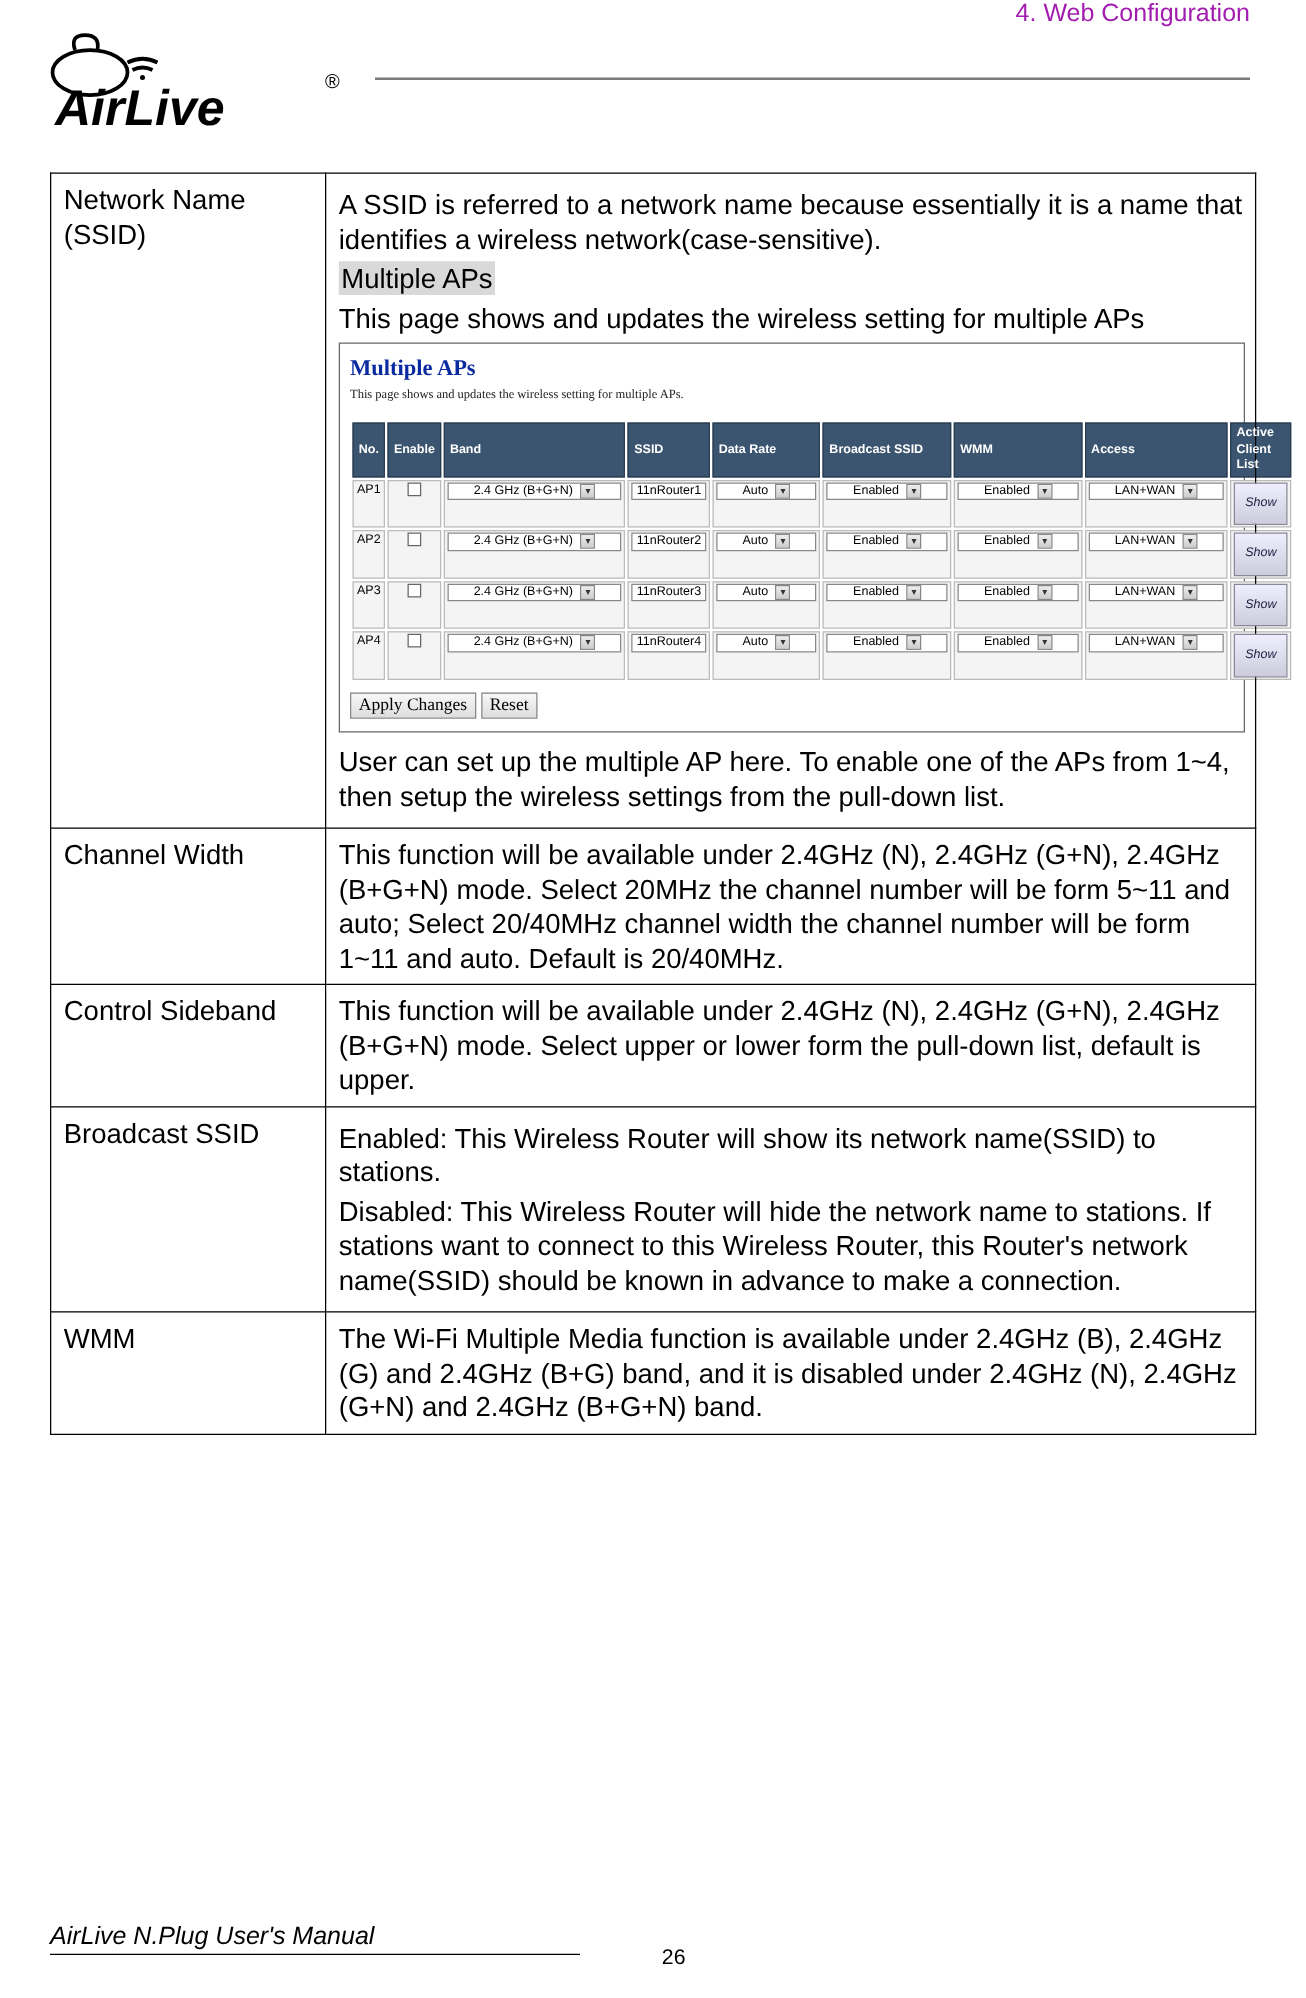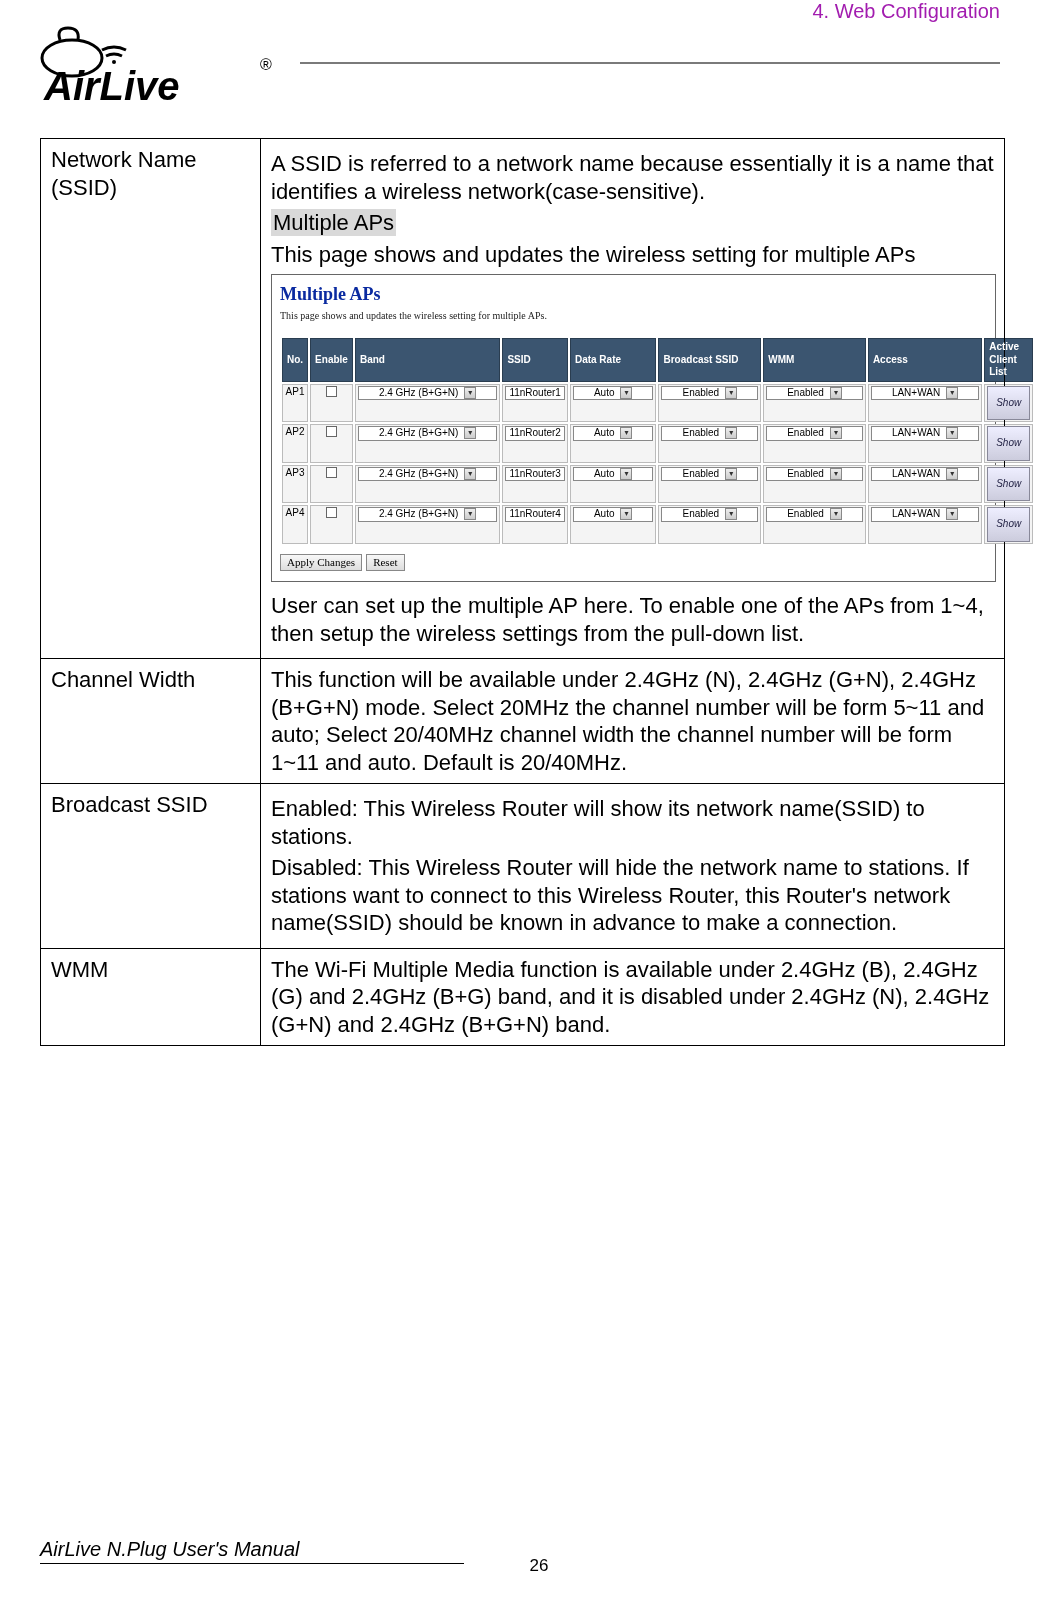--- a/index.html
+++ b/index.html
@@ -135,21 +135,21 @@
     width: 11px; height: 11px;
     border: 1px solid #666;
     background: #fff;
   }
   .ap-btn {
     display: inline-block;
     background: linear-gradient(#f8f8f8,#ddd);
     border: 1px solid #888;
     padding: 1px 6px;
     font-family: "Times New Roman", serif;
-    font-size: 11px;
+    font-size: 14px;
     margin-right: 4px;
   }
   .ap-show {
     display: inline-block;
     background: linear-gradient(#eef,#ccd);
     border: 1px solid #889;
     color: #224;
     padding: 10px 8px;
     font-style: italic;
   }
@@ -338,20 +338,24 @@
               <div style="margin-top:8px;"><span class="ap-btn">Apply Changes</span><span class="ap-btn">Reset</span></div>
             </div>
             <div class="para">User can set up the multiple AP here. To enable one of the APs from 1~4, then setup the wireless settings from the pull-down list.</div>
           </td>
         </tr>
         <tr>
           <td>Channel Width</td>
           <td><span>This function will be available under 2.4GHz (N), 2.4GHz (G+N), 2.4GHz (B+G+N) mode. Select 20MHz the channel number will be form 5~11 and auto; Select 20/40MHz channel width the channel number will be form 1~11 and auto. Default is 20/40MHz.</span></td>
         </tr>
         <tr>
+          <td>Control Sideband</td>
+          <td><span>This function will be available under 2.4GHz (N), 2.4GHz (G+N), 2.4GHz (B+G+N) mode. Select upper or lower form the pull-down list, default is upper.</span></td>
+        </tr>
+        <tr>
           <td>Broadcast SSID</td>
           <td>
             <div class="para">Enabled: This Wireless Router will show its network name(SSID) to stations.</div>
             <div class="para">Disabled: This Wireless Router will hide the network name to stations. If stations want to connect to this Wireless Router, this Router's network name(SSID) should be known in advance to make a connection.</div>
           </td>
         </tr>
         <tr>
           <td>WMM</td>
           <td><span>The Wi-Fi Multiple Media function is available under 2.4GHz (B), 2.4GHz (G) and 2.4GHz (B+G) band, and it is disabled under 2.4GHz (N), 2.4GHz (G+N) and 2.4GHz (B+G+N) band.</span></td>
         </tr>

